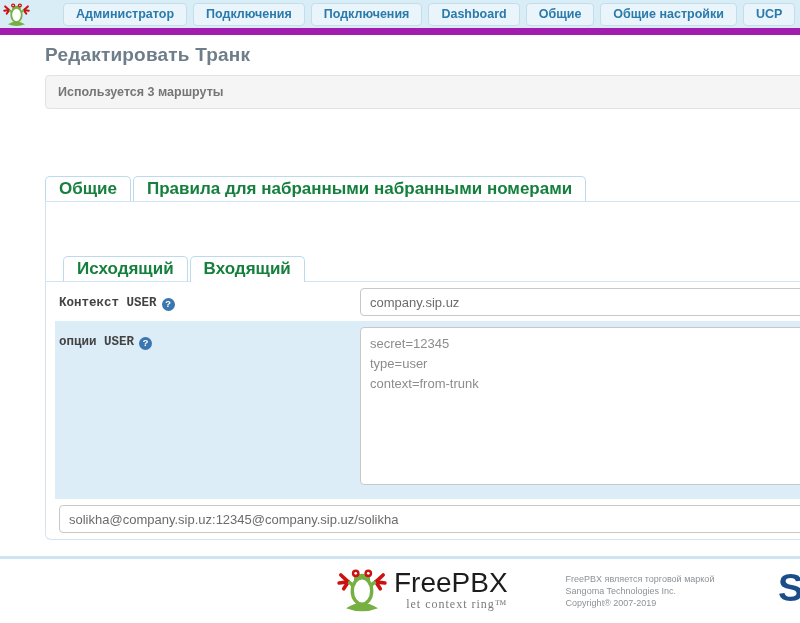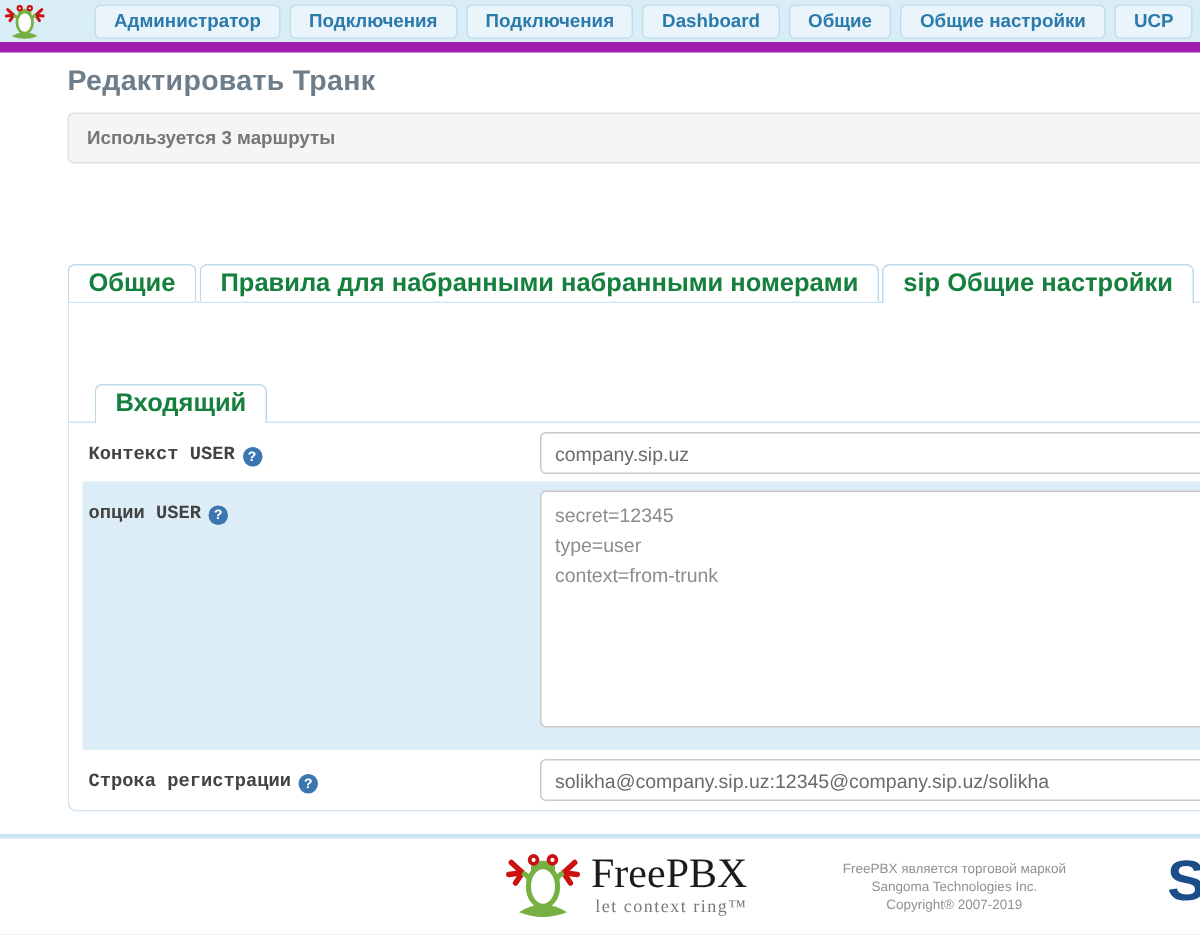--- a/index.html
+++ b/index.html
@@ -87,29 +87,29 @@
   
   .footer {
     position:absolute; left:0; bottom:0; width:800px; height:64px;
     border-top:3px solid #cde5f3; background:#fff;
     display:flex; align-items:center;
   }
   .footer-brand { display:flex; align-items:center; margin-left:336px; }
   .footer-frog { width:52px; height:48px; flex:none; }
   .brand-text { margin-left:6px; }
   .brand-name {
-    font-family:Liberation Serif, serif; font-size:28px; color:#1c1c1c;
+    font-family:Liberation Sans, sans-serif; font-size:28px; color:#1c1c1c;
     line-height:26px;
   }
   .brand-tagline {
     font-family:"Liberation Serif", serif; font-size:12px; color:#7a7a7a;
     letter-spacing:1px; text-align:right; margin-top:1px;
   }
   .footer-legal {
-    margin-left:58px; text-align:center; font-size:9px; color:#8e9296;
+    margin-left:58px; text-align:left; font-size:9px; color:#8e9296;
     line-height:12px; width:160px;
   }
   .sangoma-logo {
     position:absolute; right:-10px; top:8px;
     font-size:38px; font-weight:bold; color:#1b4e88; letter-spacing:-2px;
     font-family:"Liberation Sans", sans-serif;
   }
 </style>
 </head>
 <body>
@@ -153,26 +153,26 @@
 </div>
 
 <div class="content">
   <div class="page-title">Редактировать Транк</div>
 
   <div class="alert">Используется 3 маршруты</div>
 
   <div class="tabs-row tabs-main">
     <div class="tab">Общие</div>
     <div class="tab">Правила для набранными набранными номерами</div>
-    <div class="tab active">sip Общие настройки</div>
   </div>
 
   <div class="panel">
 
     <div class="tabs-sub">
+      <div class="tab">Исходящий</div>
       <div class="tab active">Входящий</div>
     </div>
 
     <div class="form-row">
       <div class="form-label">
         <span>Контекст USER</span><span class="help-icon">?</span>
       </div>
       <div class="form-control">
         <input class="form-input" type="text" value="company.sip.uz" style="">
       </div>
@@ -183,23 +183,20 @@
         <span>опции USER</span><span class="help-icon">?</span>
       </div>
       <div class="form-control">
         <textarea class="form-textarea" style="">secret=12345
 type=user
 context=from-trunk</textarea>
       </div>
     </div>
 
     <div class="form-row">
-      <div class="form-label">
-        <span>Строка регистрации</span><span class="help-icon">?</span>
-      </div>
       <div class="form-control">
         <input class="form-input" type="text" value="solikha@company.sip.uz:12345@company.sip.uz/solikha" style="">
       </div>
     </div>
   </div>
 </div>
 
 <div class="footer">
   <div class="footer-brand">
     <svg class="footer-frog" viewBox="0 0 44 42">

